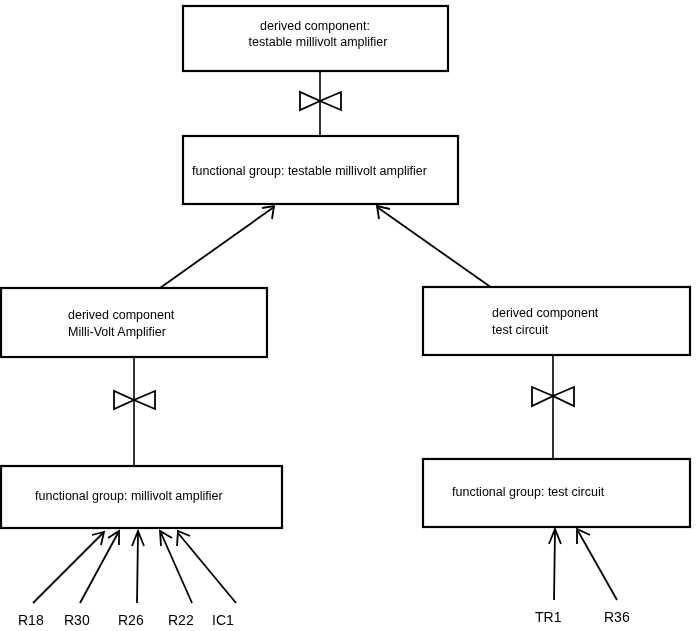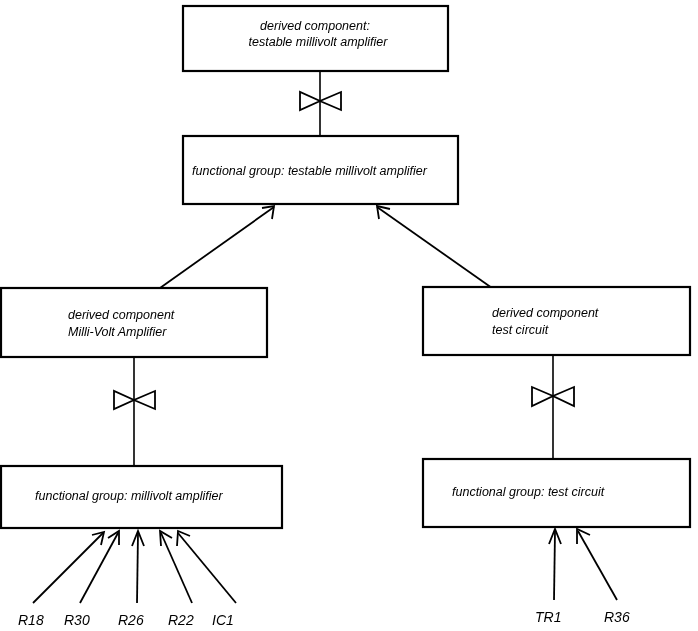--- a/index.html
+++ b/index.html
@@ -10,21 +10,20 @@
   }
   body {
     font-family: "Liberation Sans", sans-serif;
   }
   #diagram-root {
     position: relative;
     width: 698px;
     height: 631px;
     background: #ffffff;
     overflow: hidden;
-    font-style: italic;
   }
   svg#diagram-svg {
     display: block;
     width: 698px;
     height: 631px;
   }
   .box-rect {
     fill: #ffffff;
     stroke: #000000;
     stroke-width: 2.2;

